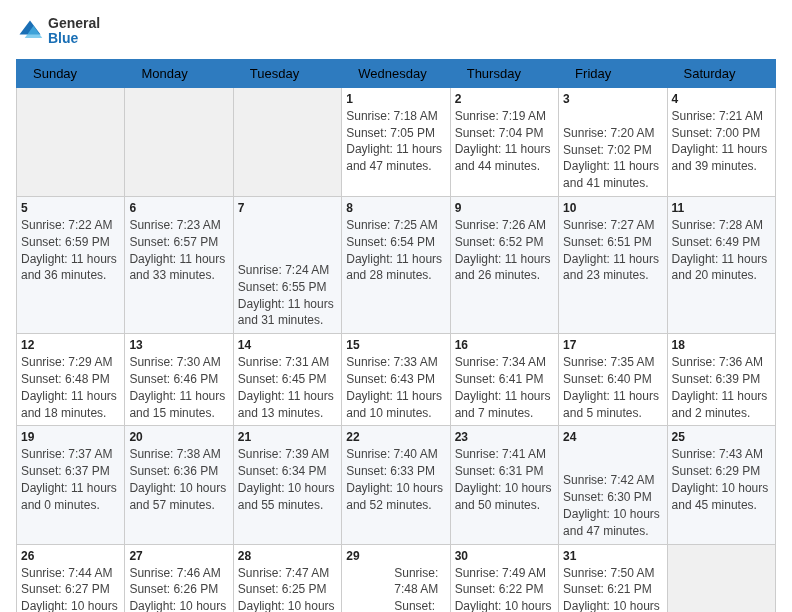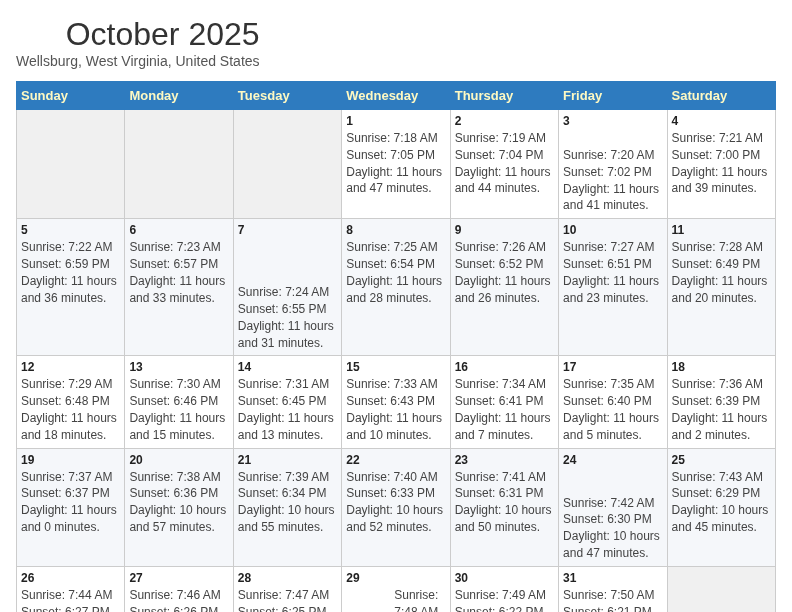--- a/index.html
+++ b/index.html
@@ -52,24 +52,24 @@
       font-size: 14px;
       color: #555;
     }
     .calendar {
       width: 100%;
       border-collapse: collapse;
       border: 1px solid #ccc;
     }
     .calendar th {
       background: #2e7bbf;
-      color: #fef9c3;
+      color: #000000;
       font-size: 13px;
-      font-weight: bold;
-      padding: 6px 4px;
+      font-weight: normal;
+      padding: 6px 16px;
       text-align: left;
       border: 1px solid #2e7bbf;
     }
     .calendar td {
       vertical-align: top;
       border: 1px solid #ccc;
       padding: 4px;
       width: 108px;
       min-height: 80px;
       font-size: 10px;
@@ -91,23 +91,29 @@
       line-height: 1.4;
     }
     .empty-cell {
       background: #f0f0f0 !important;
     }
   </style>
 </head>
 <body>
 
 <div class="header">
-  <div class="title-section">
-    <div class="month-title">October 2025</div>
-    <div class="location">Wellsburg, West Virginia, United States</div>
+  <div class="logo">
+    <svg class="logo-icon" viewBox="0 0 32 32">
+      <polygon points="16,4 28,20 4,20" fill="#1a6fb5"></polygon>
+      <polygon points="20,10 30,24 10,24" fill="#4db8e8" opacity="0.7"></polygon>
+    </svg>
+    <div class="logo-text">
+      <span class="logo-general">General</span>
+      <span class="logo-blue">Blue</span>
+    </div>
   </div>
 </div>
 
 <table class="calendar">
   <thead>
     <tr>
     <th>Sunday</th>
         <th>Monday</th>
         <th>Tuesday</th>
         <th>Wednesday</th>

